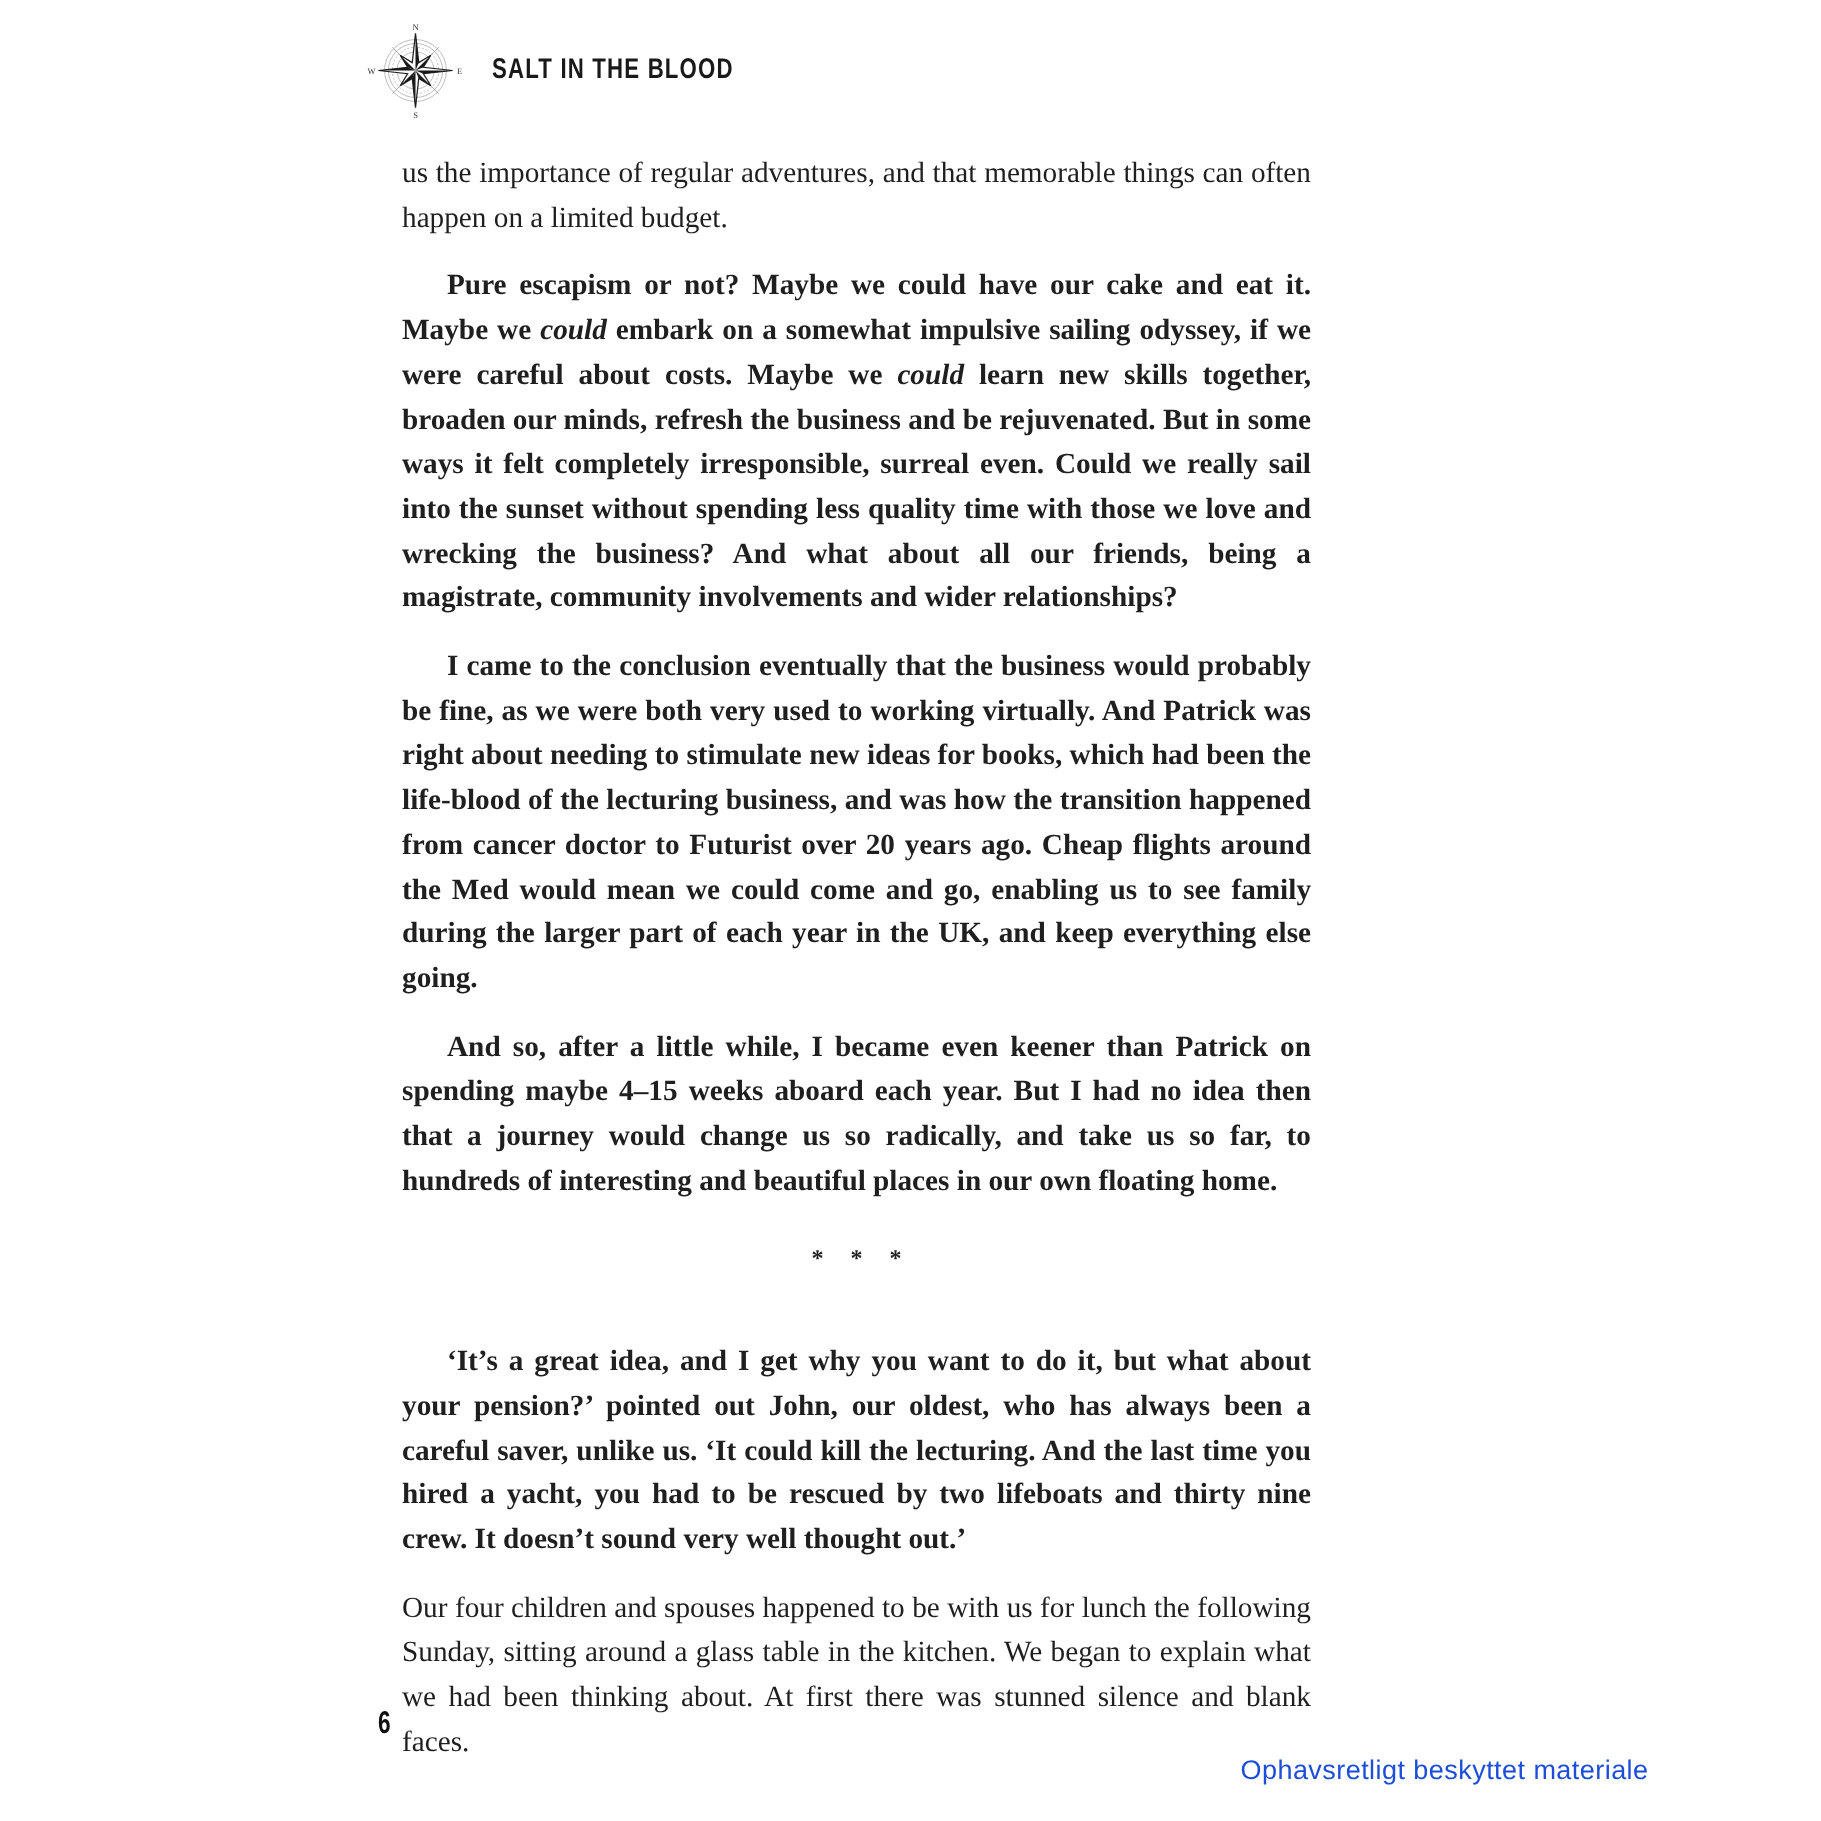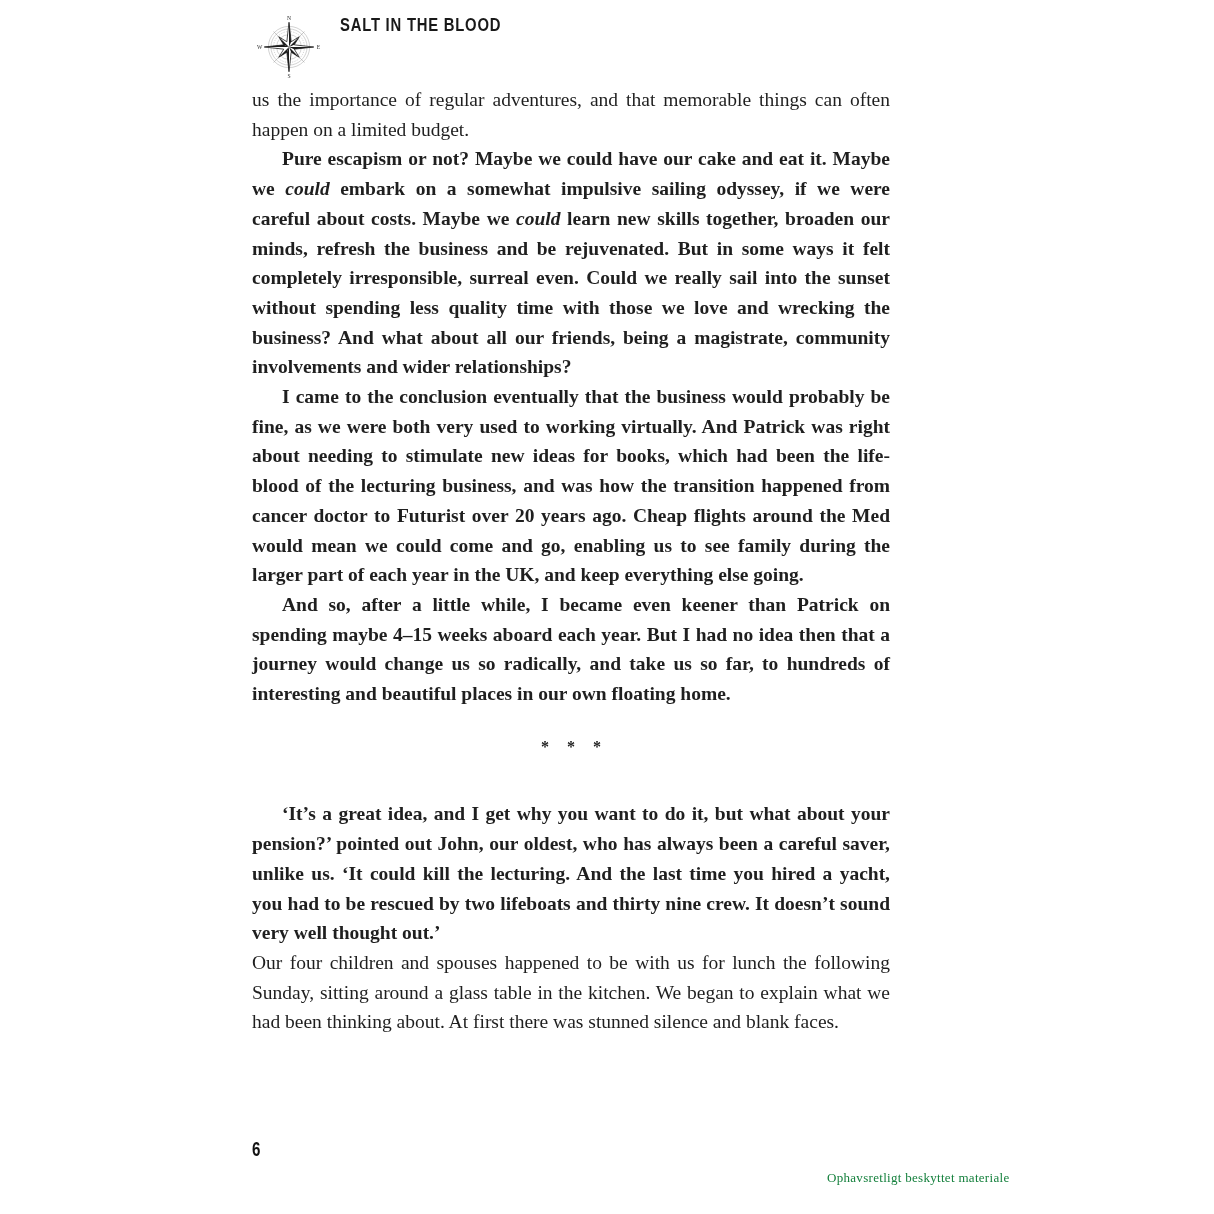--- a/index.html
+++ b/index.html
@@ -11,24 +11,24 @@
     position: relative;
     width: 1214px;
     height: 1214px;
     background: #ffffff;
     overflow: hidden;
     font-family: "Liberation Serif", serif;
     color: #1f1f1f;
   }
   .running-header {
     position: absolute;
-    left: 256px;
+    left: 244px;
     top: 14px;
     display: flex;
-    align-items: flex-start;
+    align-items: center;
   }
   .compass-wrap {
     width: 66px;
     height: 66px;
     flex: 0 0 auto;
   }
   .book-title {
     font-family: "Liberation Sans", sans-serif;
     font-weight: 700;
     font-size: 19px;
@@ -42,21 +42,21 @@
   .body-text {
     position: absolute;
     left: 252px;
     top: 85px;
     width: 638px;
     font-size: 19.5px;
     line-height: 29.7px;
     text-align: justify;
   }
   .body-text p.para {
-    margin: 0;
+    margin: 16px;
   }
   .body-text p.para.indent {
     text-indent: 30px;
     font-weight: bold;
   }
   .body-text em {
     font-style: italic;
   }
   .separator {
     text-align: center;
@@ -76,23 +76,23 @@
     font-weight: 700;
     font-size: 21px;
     color: #111111;
     transform: scaleX(0.72);
     transform-origin: left center;
   }
   .watermark {
     position: absolute;
     left: 827px;
     top: 1170px;
-    font-family: Liberation Serif, serif;
-    font-size: 13px;
-    color: #15803d;
+    font-family: Liberation Sans, sans-serif;
+    font-size: 18px;
+    color: #1d4ed8;
     letter-spacing: 0.3px;
   }
   .compass-label {
     font-family: "Liberation Serif", serif;
     font-size: 5.5px;
     fill: #333333;
   }
 </style>
 </head>
 <body>

